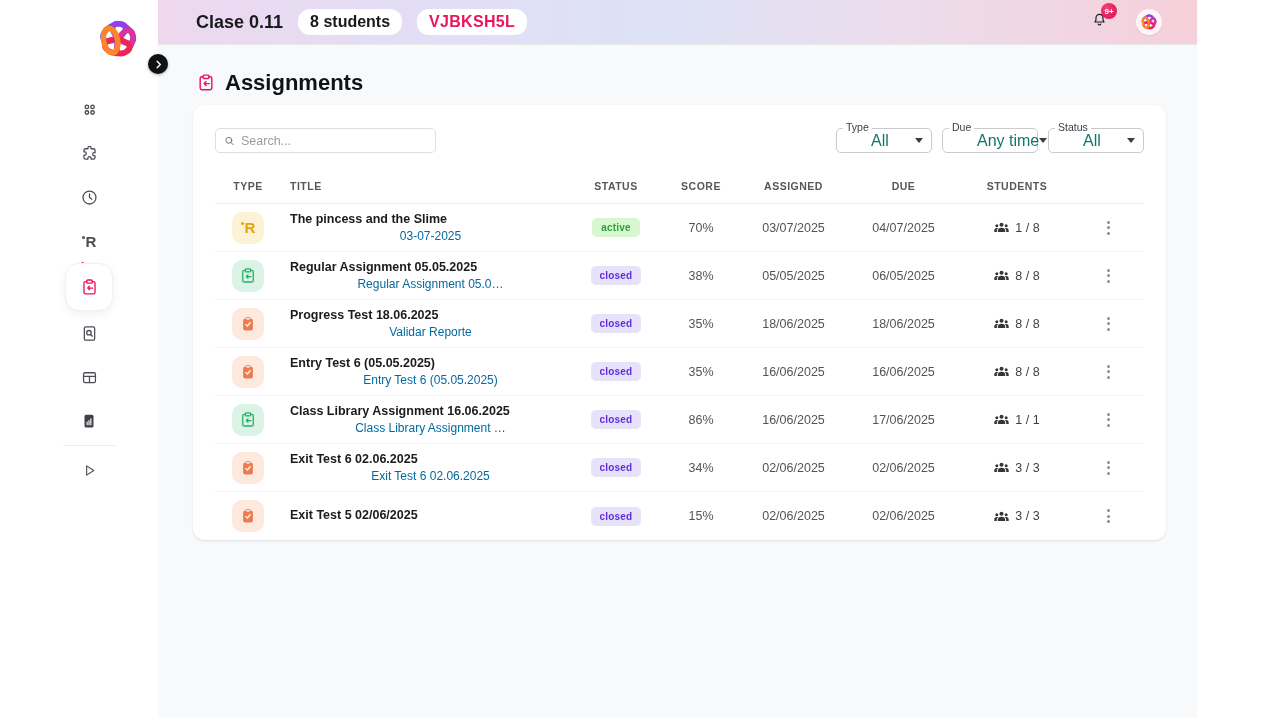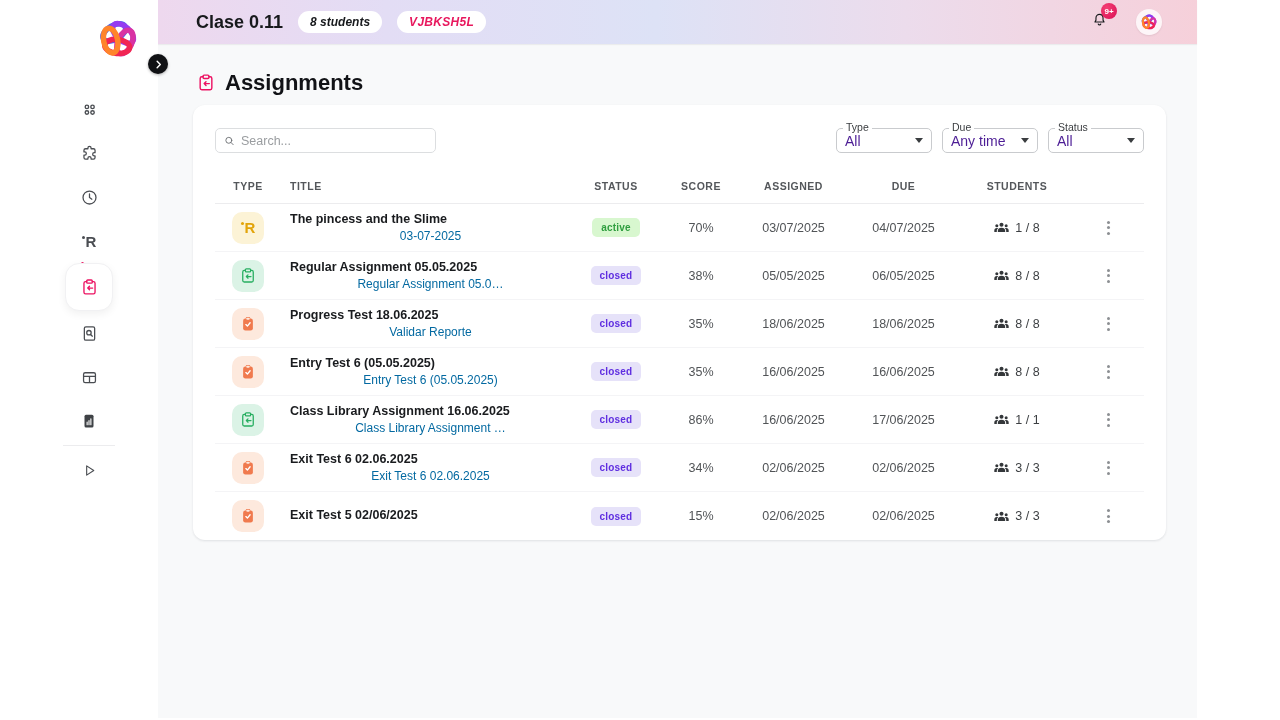--- a/index.html
+++ b/index.html
@@ -22,21 +22,21 @@
   .side-divider { width:52px; height:1px; background:#ececee; margin:2px 0; }
   .r-glyph { position:relative; font-size:15px; font-weight:700; color:#4a4d52; line-height:1; padding-left:4px; }
   .r-glyph::before { content:''; position:absolute; left:0; top:2px; width:3px; height:3px; border-radius:50%; background:#4a4d52; }
 
   
   .main { position:absolute; left:158px; top:0; width:1039px; height:718px; background:#f8f9fa; }
   .topbar { height:44px; display:flex; align-items:center; padding:0 35px 0 38px; gap:15px;
     background:linear-gradient(90deg,#eed8ee 0%,#e3ddf5 22%,#dde2f6 48%,#ecdcec 72%,#f6d0da 100%);
     box-shadow:0 1px 1px rgba(0,0,0,.05); }
   .class-name { font-size:18px; font-weight:700; color:#17191c; }
-  .pill { background:#fff; border-radius:12px; padding:4px 12px; font-size:12px; font-weight:700; color:#17191c;font-style:italic; }
+  .pill { background:#fff; border-radius:12px; padding:4px 12px; font-size:16px; font-weight:700; color:#17191c; }
   .pill.code { color:#e8175d; letter-spacing:.3px; }
   .bell-wrap { margin-left:auto; position:relative; cursor:pointer; }
   .notif-badge { position:absolute; top:-8px; right:-9px; width:16px; height:16px; border-radius:50%;
     background:radial-gradient(circle at 35% 30%, #f43f74, #d90f55); color:#fff; font-size:8px; font-weight:700;
     display:flex; align-items:center; justify-content:center; }
   .avatar { width:26px; height:26px; border-radius:50%; background:rgba(255,255,255,.78); margin-left:13px;
     display:flex; align-items:center; justify-content:center; cursor:pointer; box-shadow:0 1px 2px rgba(0,0,0,.08); }
 
   .page-head { display:flex; align-items:center; gap:9px; margin:26px 0 0 38px; }
   .page-title { font-size:22px; font-weight:700; color:#111216; }
@@ -47,21 +47,21 @@
   .controls { display:flex; margin:23px 22px 0; height:25px; }
   .search { width:221px; height:25px; border:1px solid #dcdee0; border-radius:5px; display:flex; align-items:center;
     padding:0 8px; gap:6px; background:#fff; }
   .search input { border:none; outline:none; font-size:12.5px; width:100%; color:#333; background:transparent;
     font-family:"Liberation Sans", sans-serif; }
   .search input::placeholder { color:#9a9da0; }
   .filters { margin-left:auto; display:flex; gap:10px; }
   .select { position:relative; width:96px; height:25px; border:1px solid #c9cbce; border-radius:5px; display:flex;
     align-items:center; padding:0 8px; background:#fff; cursor:pointer; }
   .select .flabel { position:absolute; top:-8px; left:6px; background:#fff; padding:0 3px; font-size:10.5px; color:#3a3d40; }
-  .select .val { font-size:14px; color:#4c1d95; white-space:nowrap; }
+  .select .val { font-size:16px; color:#0f766e; white-space:nowrap;margin-left:26px; }
   .caret { margin-left:auto; width:0; height:0; border-left:4px solid transparent; border-right:4px solid transparent;
     border-top:5px solid #3a3d40; }
 
   
   .thead, .trow { display:grid; grid-template-columns:66px 290px 90px 80px 105px 115px 112px 71px; align-items:center;
     margin:0 22px; }
   .thead { height:35px; margin-top:16px; border-bottom:1px solid #ececee; font-size:10.5px; letter-spacing:.5px;
     color:#54575b; font-weight:700; }
   .thead .h { text-align:center; }
   .thead .h.left { text-align:left; padding-left:9px; }

